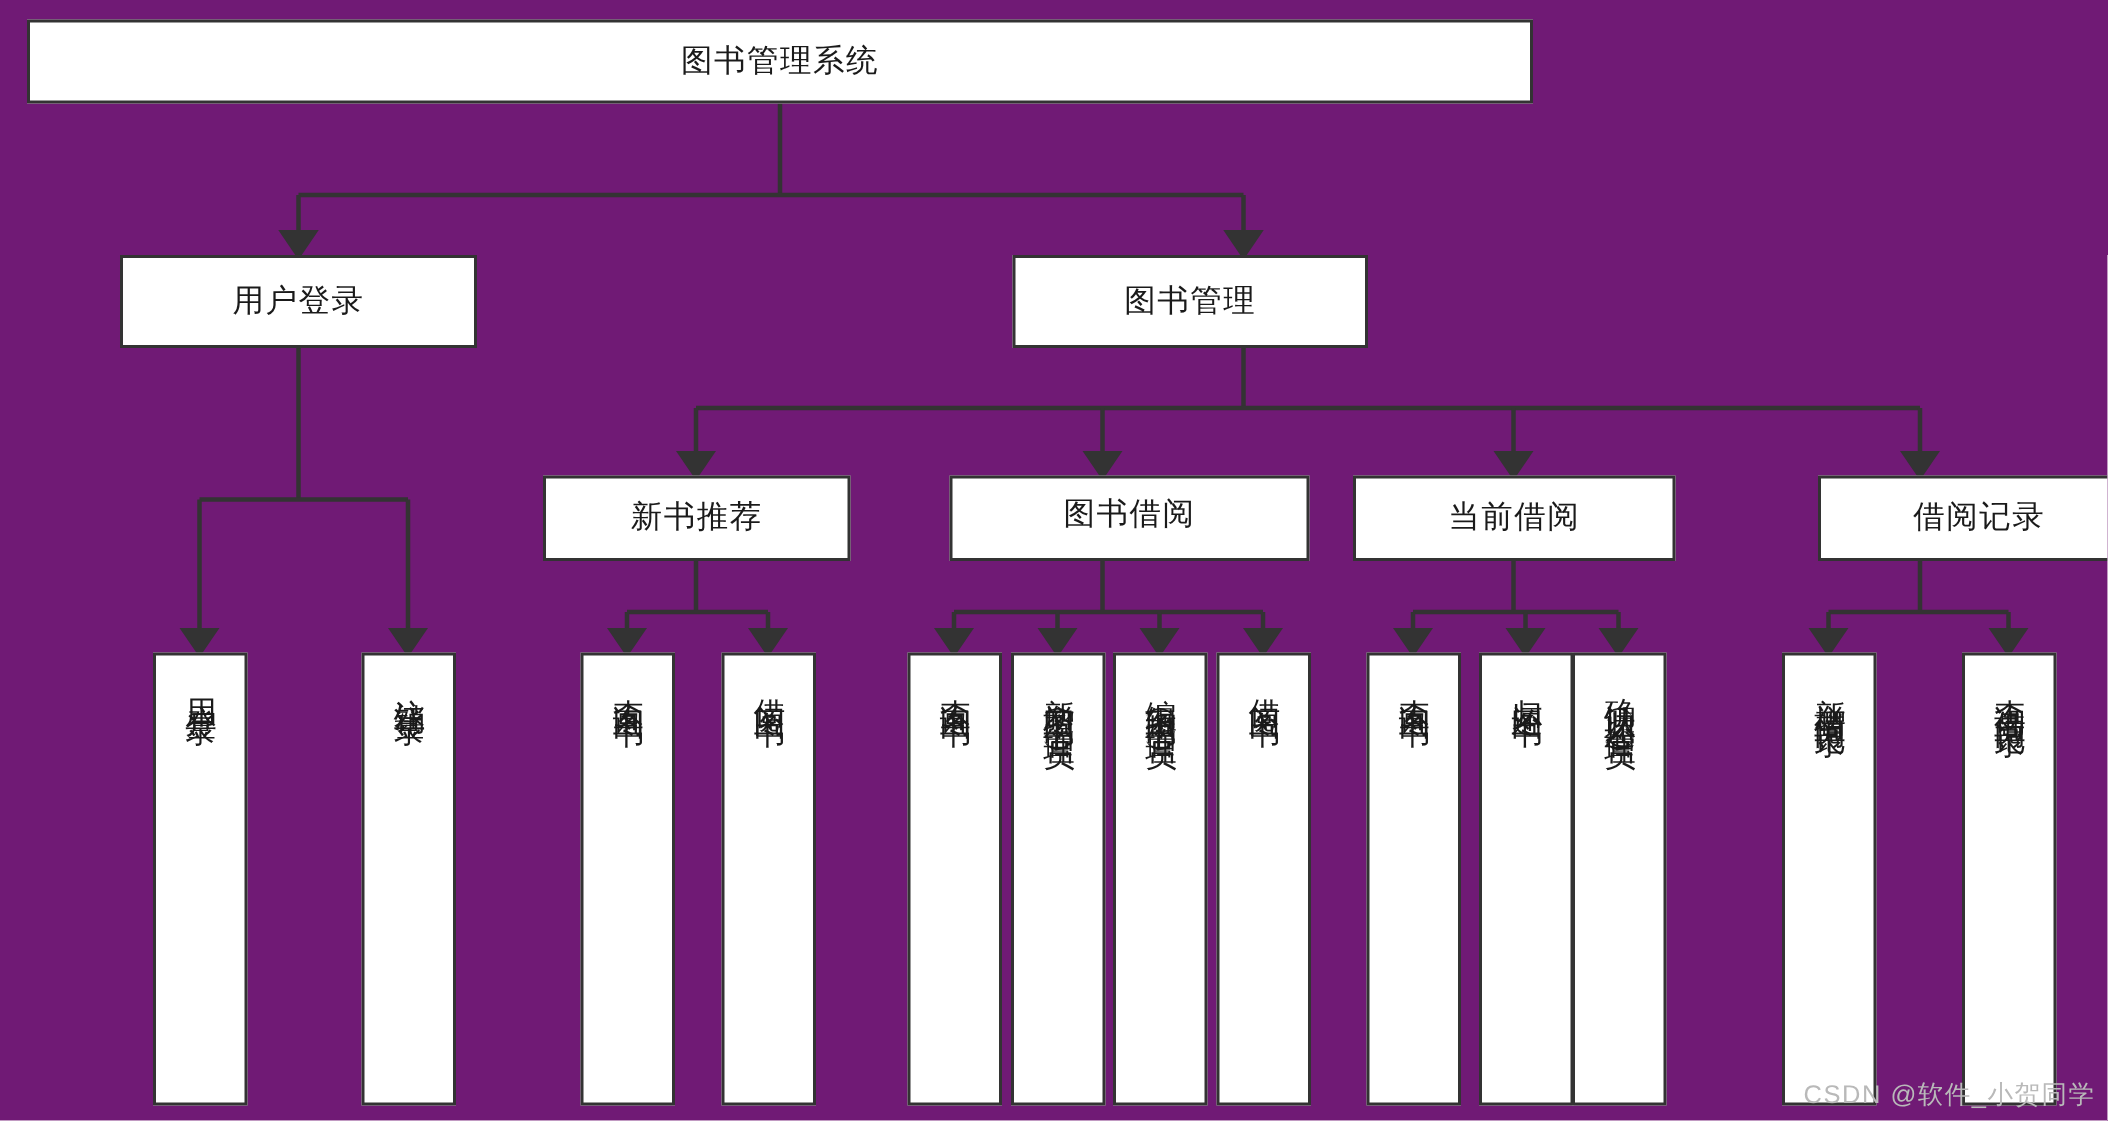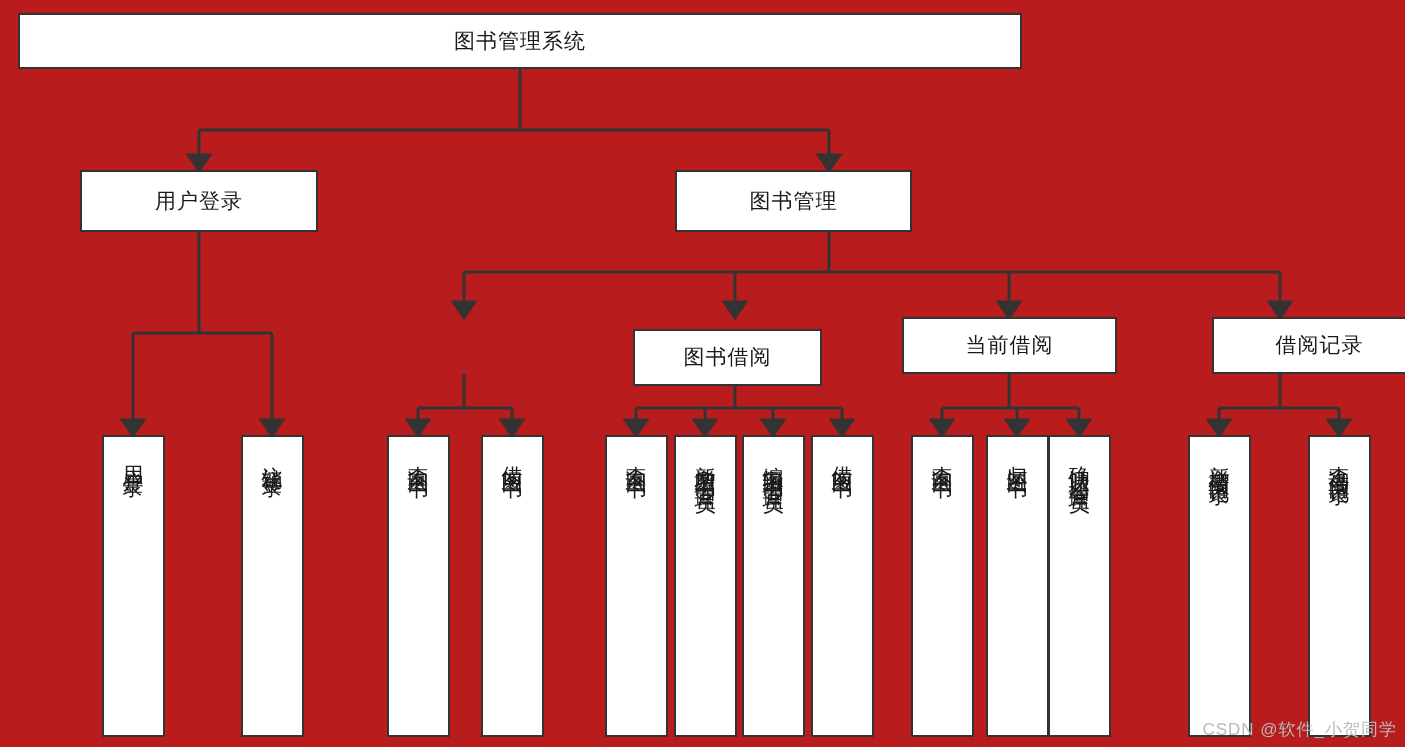--- a/index.html
+++ b/index.html
@@ -4,21 +4,21 @@
 <style>
   html,body{margin:0;padding:0;background:#ffffff;}
   body{
     font-family:"Liberation Sans","DejaVu Sans",sans-serif;
     color:#1a1a1a;
   }
   #canvas{
     position:relative;
     width:1405px;
     height:747px;
-    background:#b91c1c;
+    background:#701a75;
     overflow:hidden;
   }
   #wires{
     position:absolute;
     left:0;top:0;
     width:1405px;height:747px;
     pointer-events:none;
   }
   .node{
     position:absolute;
@@ -118,21 +118,24 @@
     <span class="lbl">图书管理系统</span>
   </div>
 
   <div class="node" style="left:80px;top:170px;width:238px;height:62px;">
     <span class="lbl">用户登录</span>
   </div>
   <div class="node" style="left:675px;top:170px;width:237px;height:62px;">
     <span class="lbl">图书管理</span>
   </div>
 
-  <div class="node" style="left:633px;top:329px;width:189px;height:57px;">
+  <div class="node" style="left:362px;top:317px;width:205px;height:57px;">
+    <span class="lbl">新书推荐</span>
+  </div>
+  <div class="node" style="left:633px;top:317px;width:240px;height:57px;font-family:Liberation Mono, monospace;">
     <span class="lbl">图书借阅</span>
   </div>
   <div class="node" style="left:902px;top:317px;width:215px;height:57px;text-align:right;">
     <span class="lbl">当前借阅</span>
   </div>
   <div class="node" style="left:1172px;top:317px;width:215px;height:57px;margin-left:40px;">
     <span class="lbl">借阅记录</span>
   </div>
 
   <div class="node leaf" style="left:102px;top:435px;width:63px;height:302px;">

